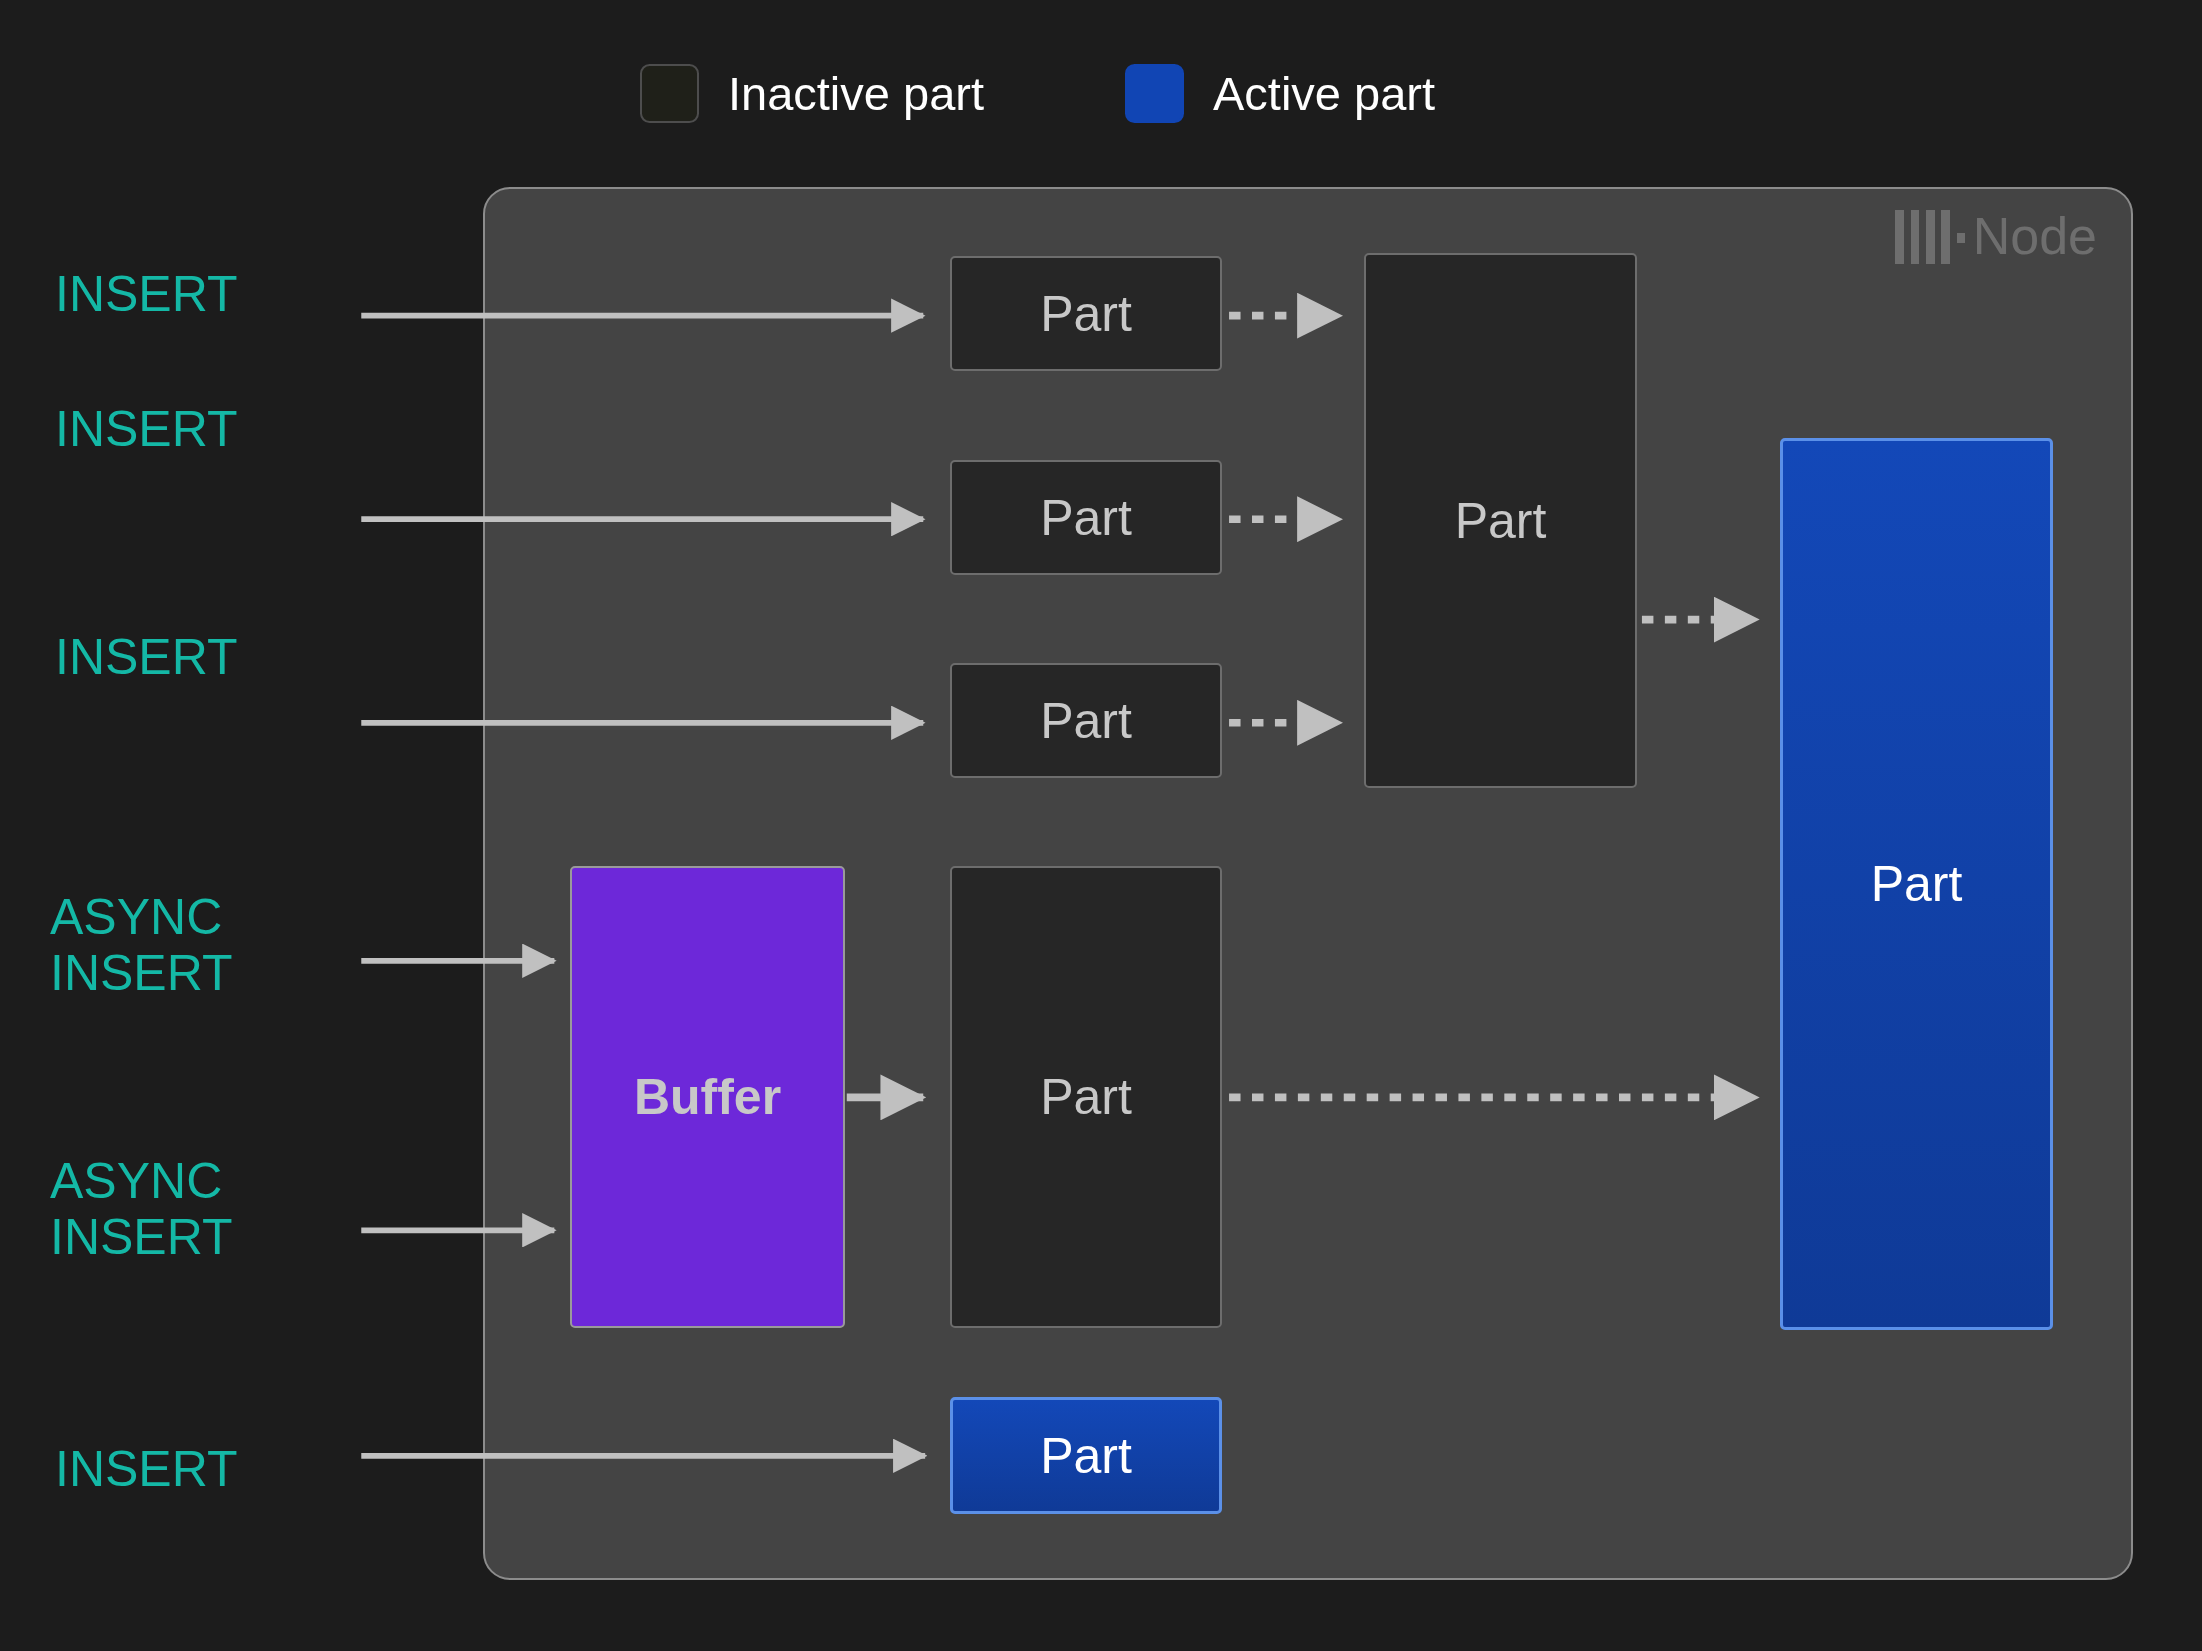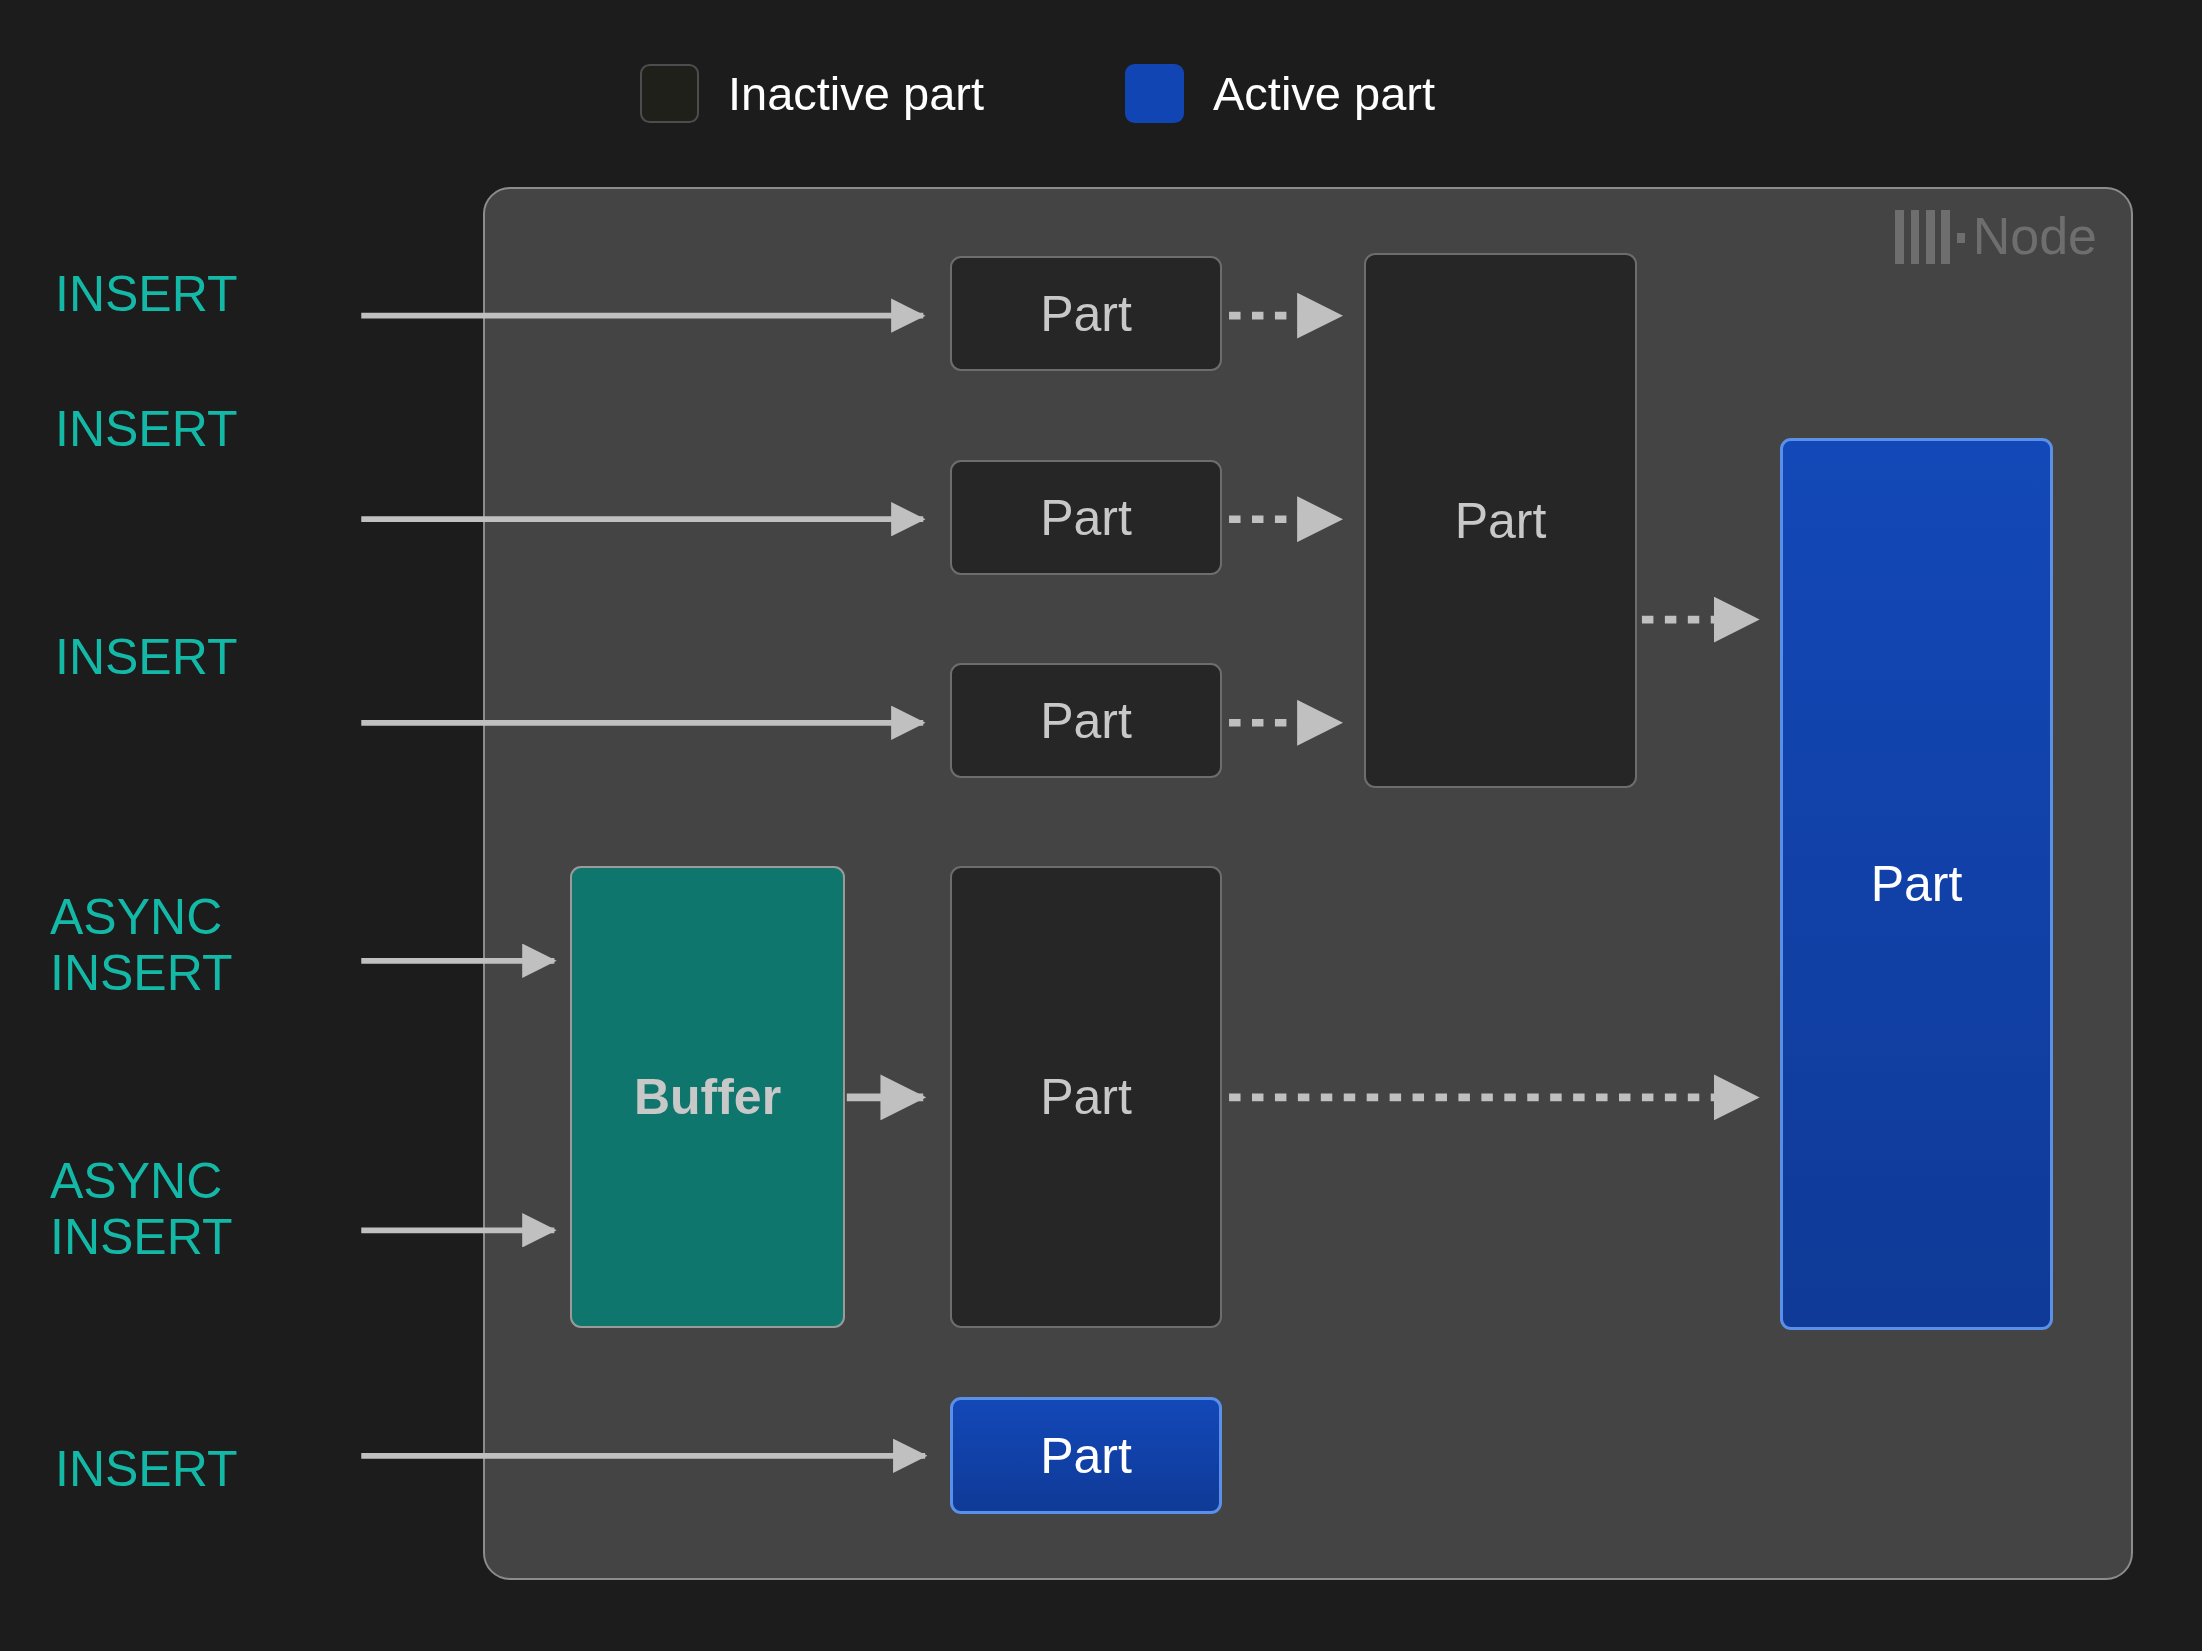--- a/index.html
+++ b/index.html
@@ -107,36 +107,36 @@
     line-height: 1;
   }
 
   
   .box {
     position: absolute;
     box-sizing: border-box;
     display: flex;
     align-items: center;
     justify-content: center;
-    border-radius: 11px;
+    border-radius: 5px;
     font-size: 50px;
     line-height: 1;
   }
   .box.inactive {
     background: #262626;
     border: 2.9px solid #6d6d6d;
     color: #c8c8c8;
   }
   .box.active {
     background: linear-gradient(180deg, #1348b8 0%, #0f3a97 100%);
     border: 3.8px solid #5b90e8;
     color: #ffffff;
   }
   .box.buffer {
-    background: #0f766e;
+    background: #6d28d9;
     border: 2.9px solid #9a9a9a;
     color: #c8c8c8;
     font-weight: bold;
   }
 
   
   .side-label {
     position: absolute;
     font-size: 50px;
     color: #14b8a6;

